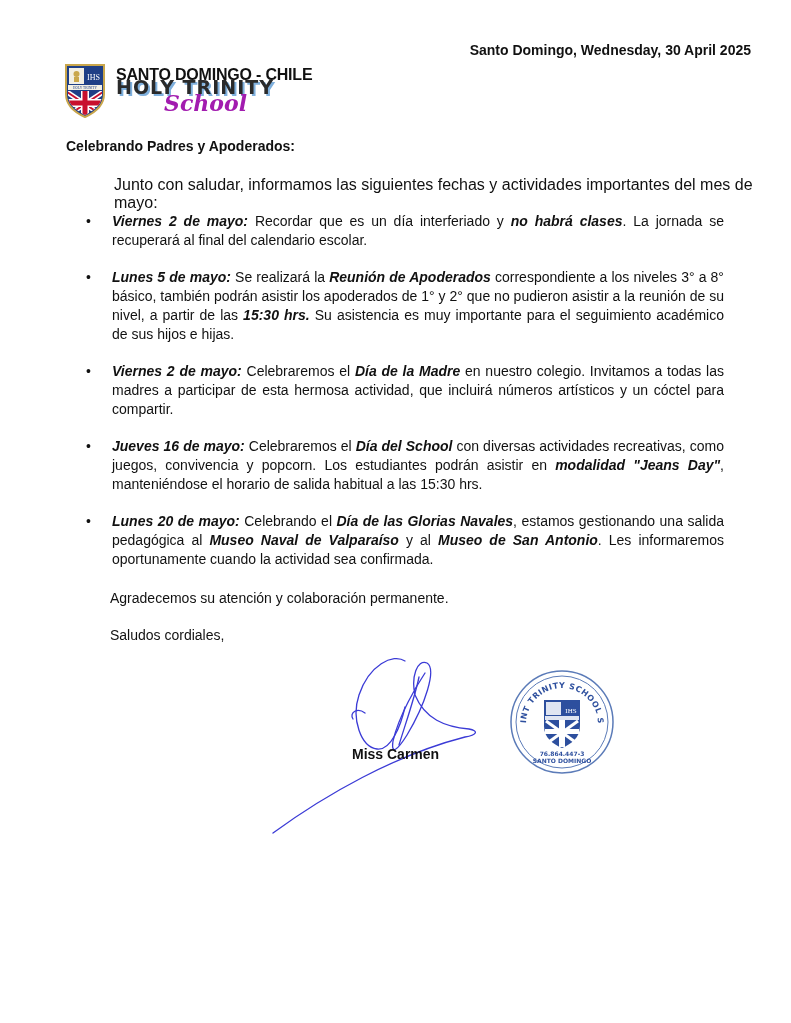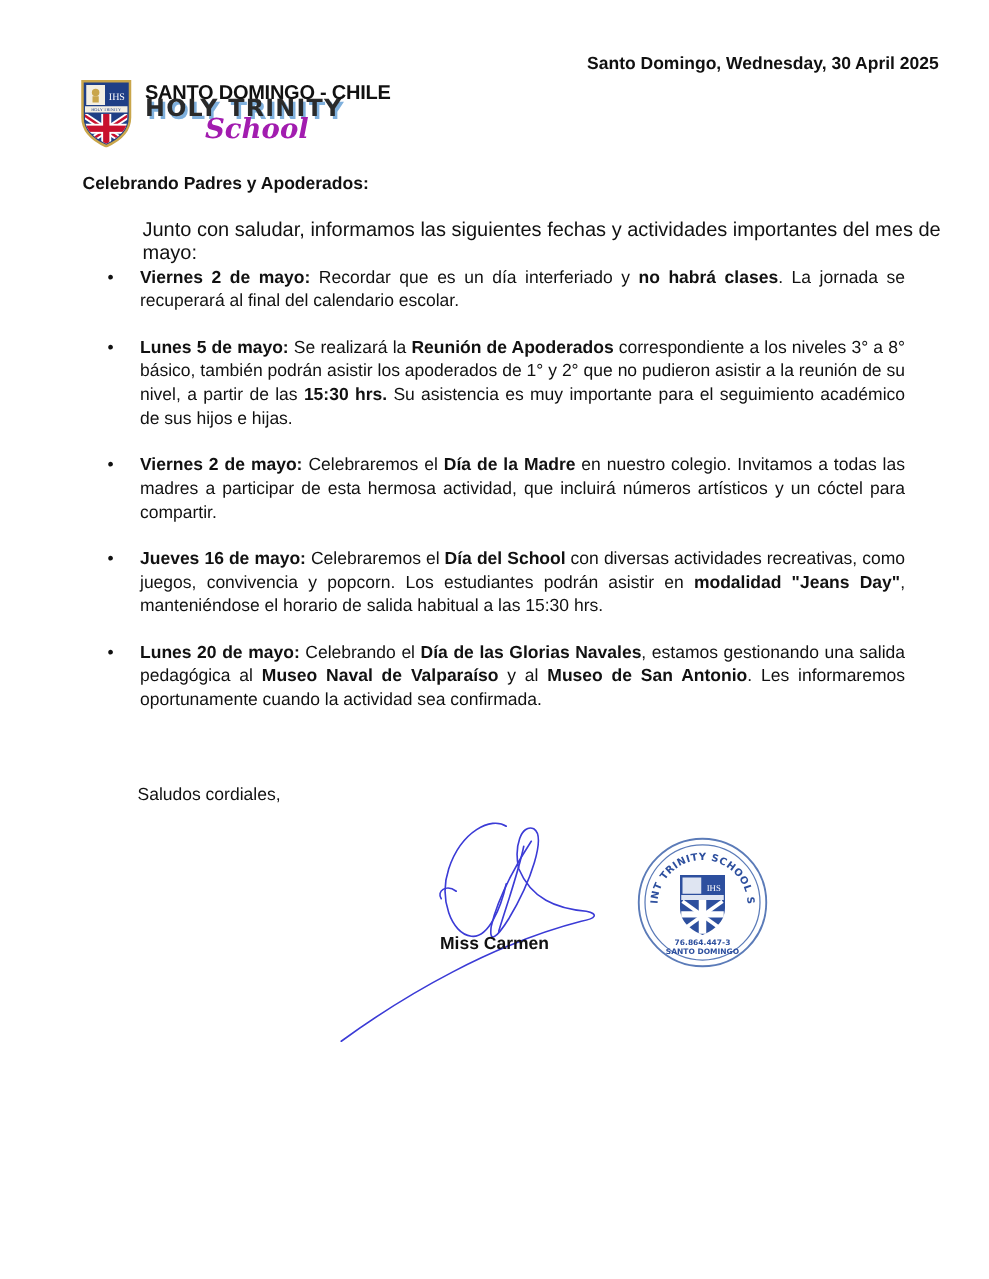--- a/index.html
+++ b/index.html
@@ -10,21 +10,21 @@
   .logo { position: absolute; left: 64px; top: 62px; width: 210px; height: 60px; }
   .logo .shield { position: absolute; left: 0; top: 0; width: 42px; height: 56px; }
   .logo .loc { position: absolute; left: 52px; top: 4px; font-weight: bold; font-size: 16px; color: #111; letter-spacing: -0.2px; white-space: nowrap; }
   .logo .name { position: absolute; left: 52px; top: 14px; font-family: "DejaVu Sans", sans-serif; font-weight: 900; font-size: 19px; color: #2a2a2a; letter-spacing: 1px; white-space: nowrap; text-shadow: 2px 2px 0 #7fb0dd; }
   .logo .school { position: absolute; left: 100px; top: 28px; font-family: "DejaVu Serif", serif; font-style: italic; font-weight: bold; font-size: 22px; color: #a21caf; white-space: nowrap; }
   .salute { position: absolute; left: 66px; top: 138px; font-weight: bold; font-size: 14px; }
   .intro { position: absolute; left: 66px; top: 176px; font-size: 16px; margin-left: 48px; }
   .items { position: absolute; left: 84px; top: 212px; width: 640px; margin: 0; padding: 0; list-style: none; }
   .items li { position: relative; padding-left: 28px; font-size: 14px; line-height: 19px; text-align: justify; margin-bottom: 18px; }
   .items li .bullet { position: absolute; left: 2px; top: 0; }
-  .items b { font-weight: bold; }
+  .items b { font-weight: bold; font-style: italic; }
   .closing { position: absolute; left: 110px; font-size: 14px; }
   .sig-name { position: absolute; left: 352px; top: 746px; font-weight: bold; font-size: 14px; }
   .signature { position: absolute; left: 265px; top: 655px; width: 220px; height: 185px; }
   .stamp { position: absolute; left: 508px; top: 668px; width: 108px; height: 108px; }
 </style>
 </head>
 <body>
 
 <div class="page">
 
@@ -64,20 +64,21 @@
   <div class="intro">Junto con saludar, informamos las siguientes fechas y actividades importantes del mes de mayo:</div>
 
   <ul class="items" id="items">
       <li><span class="bullet">•</span><b>Viernes 2 de mayo:</b><span> Recordar que es un día interferiado y </span><b>no habrá clases</b><span>. La jornada se recuperará al final del calendario escolar.</span></li>
       <li><span class="bullet">•</span><b>Lunes 5 de mayo:</b><span> Se realizará la </span><b>Reunión de Apoderados</b><span> correspondiente a los niveles 3° a 8° básico, también podrán asistir los apoderados de 1° y 2° que no pudieron asistir a la reunión de su nivel, a partir de las </span><b>15:30 hrs.</b><span> Su asistencia es muy importante para el seguimiento académico de sus hijos e hijas.</span></li>
       <li><span class="bullet">•</span><b>Viernes 2 de mayo:</b><span> Celebraremos el </span><b>Día de la Madre</b><span> en nuestro colegio. Invitamos a todas las madres a participar de esta hermosa actividad, que incluirá números artísticos y un cóctel para compartir.</span></li>
       <li><span class="bullet">•</span><b>Jueves 16 de mayo:</b><span> Celebraremos el </span><b>Día del School</b><span> con diversas actividades recreativas, como juegos, convivencia y popcorn. Los estudiantes podrán asistir en </span><b>modalidad "Jeans Day"</b><span>, manteniéndose el horario de salida habitual a las 15:30 hrs.</span></li>
       <li><span class="bullet">•</span><b>Lunes 20 de mayo:</b><span> Celebrando el </span><b>Día de las Glorias Navales</b><span>, estamos gestionando una salida pedagógica al </span><b>Museo Naval de Valparaíso</b><span> y al </span><b>Museo de San Antonio</b><span>. Les informaremos oportunamente cuando la actividad sea confirmada.</span></li>
     </ul>
 
+  <div class="closing" style="top:590px">Agradecemos su atención y colaboración permanente.</div>
   <div class="closing" style="top:627px">Saludos cordiales,</div>
 
   <svg class="signature" viewBox="0 0 220 185">
     <g fill="none" stroke="#3b3bd6" stroke-width="1.3" stroke-linecap="round">
       <path d="M8 178 C60 140 130 100 200 82 C212 80 214 76 204 74 C180 72 160 64 150 40 C146 22 152 4 162 8 C172 14 160 50 142 80 C132 96 126 100 128 86 C134 60 152 30 160 18"></path>
       <path d="M140 6 C128 -2 104 10 94 40 C86 64 96 92 112 94 C126 96 136 70 140 52"></path>
       <path d="M100 58 C92 52 84 58 88 64"></path>
       <path d="M154 22 C150 42 140 70 134 90"></path>
     </g>
   </svg>

